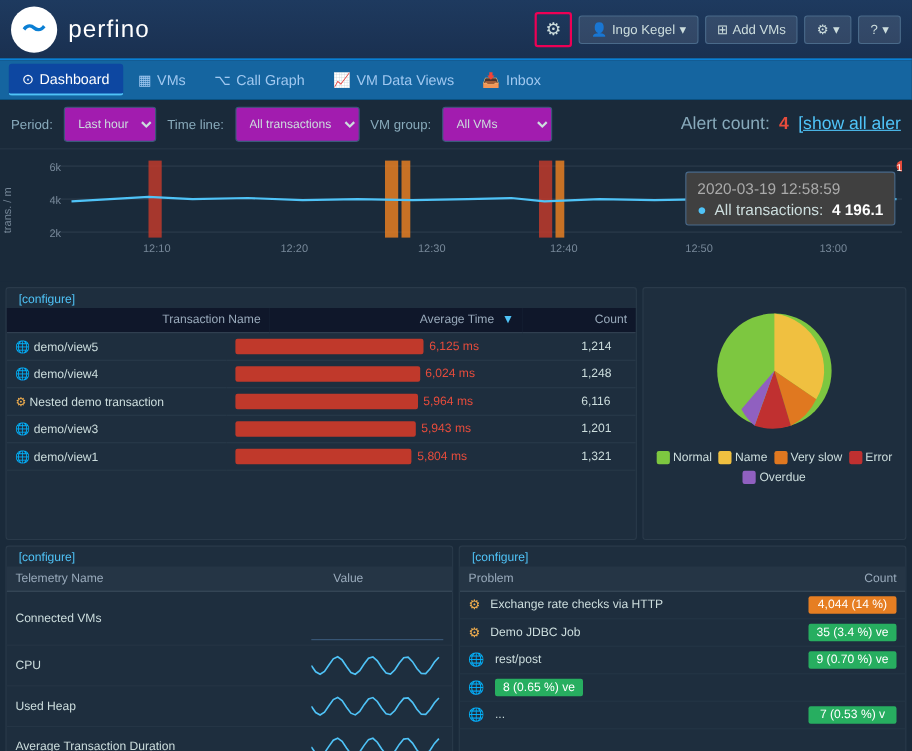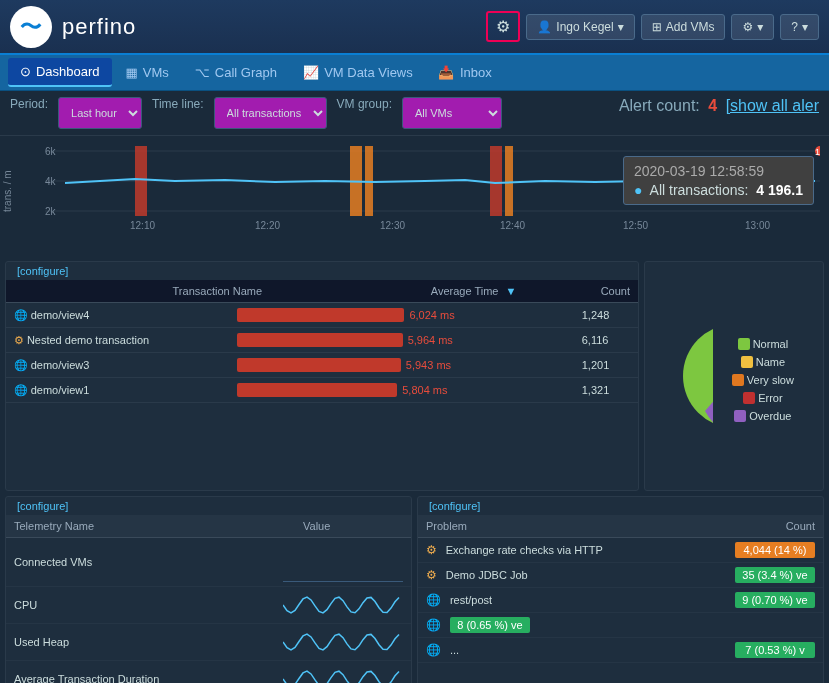--- a/index.html
+++ b/index.html
@@ -13,34 +13,34 @@
     .header-actions { display: flex; align-items: center; gap: 6px; }
     .gear-btn-highlight { border: 2px solid #e05; padding: 4px 8px; border-radius: 3px; background: transparent; color: #cdd; cursor: pointer; font-size: 16px; }
     .header-btn { background: rgba(255,255,255,0.1); border: 1px solid #4a6a8a; color: #cdd; padding: 5px 10px; border-radius: 3px; cursor: pointer; display: flex; align-items: center; gap: 4px; font-size: 12px; }
 
     
     .nav { background: #1565a0; height: 36px; display: flex; align-items: center; padding: 0 8px; gap: 2px; border-bottom: 1px solid #0a5080; }
     .nav-item { color: #a0c8f0; padding: 6px 12px; cursor: pointer; border-radius: 3px; display: flex; align-items: center; gap: 5px; font-size: 13px; }
     .nav-item.active { background: #0d47a1; color: white; border-bottom: 2px solid #4fc3f7; }
 
     
-    .toolbar { background: #1a2a3a; padding: 6px 10px; display: flex; gap: 10px; border-bottom: 1px solid #2a3a4a; }
+    .toolbar { background: #1a2a3a; padding: 6px 10px; display: flex; align-items: center; gap: 10px; border-bottom: 1px solid #2a3a4a; }
     .toolbar-label { color: #8ab; font-size: 12px; }
     .toolbar-select { background: #a21caf; border: 1px solid #3a5a7a; color: #cdd; padding: 8px 8px; border-radius: 3px; font-size: 11px; cursor: pointer; }
     .alert-count { margin-left: auto; color: #8ab; font-size: 16px; }
     .alert-link { color: #4fc3f7; cursor: pointer; text-decoration: underline; }
 
     
     .chart-area { background: #1a2a3a; padding: 5px 10px 5px 10px; position: relative; height: 120px; }
     .chart-y-label { position: absolute; left: 0; top: 20px; color: #789; font-size: 10px; writing-mode: vertical-rl; transform: rotate(180deg); height: 80px; display: flex; align-items: center; justify-content: center; }
 
     
     .main-content { display: flex; flex-direction: row; padding: 5px; gap: 5px; height: 240px; }
     .transactions-panel { flex: 1; background: #1e2e3e; border: 1px solid #2a3a4a; border-radius: 3px; overflow: hidden; }
-    .pie-panel { width: 180px; background: #1e2e3e; border: 1px solid #2a3a4a; border-radius: 3px; display: flex; align-items: center; padding: 10px; }
+    .pie-panel { width: 240px; background: #1e2e3e; border: 1px solid #2a3a4a; border-radius: 3px; display: flex; flex-direction: column; align-items: center; padding: 10px; }
 
     
     .config-link { color: #4fc3f7; cursor: pointer; font-size: 11px; padding: 3px 5px; }
 
     
     .data-table { width: 100%; border-collapse: collapse; }
     .data-table th { background: #0f172a; color: #9ab; padding: 5px 8px; text-align: right; font-size: 11px; font-weight: normal; border-bottom: 1px solid #3a4a5a; }
     .data-table td { padding: 4px 8px; border-bottom: 1px solid #2a3a4a; color: #cdd; font-size: 11px; }
     .bar-cell { position: relative; }
     .bar-bg { height: 16px; display: flex; align-items: center; }
@@ -218,20 +218,30 @@
             <span class="sort-arrow">▼</span>
           </th>
           <th>Count</th>
         </tr>
       </thead>
     </table>
     <div class="trans-table-wrap">
       <table class="data-table">
         <tbody id="trans-tbody">
             <tr>
+    <td><span class="globe-icon">🌐</span>demo/view5</td>
+    <td class="bar-cell">
+      <div class="bar-bg">
+        <div class="bar-fill" style="width:171px"></div>
+        <span class="bar-text">6,125 ms</span>
+      </div>
+    </td>
+    <td>1,214</td>
+  </tr>
+            <tr>
     <td><span class="globe-icon">🌐</span>demo/view4</td>
     <td class="bar-cell">
       <div class="bar-bg">
         <div class="bar-fill" style="width:167.4px"></div>
         <span class="bar-text">6,024 ms</span>
       </div>
     </td>
     <td>1,248</td>
   </tr>
             <tr>

